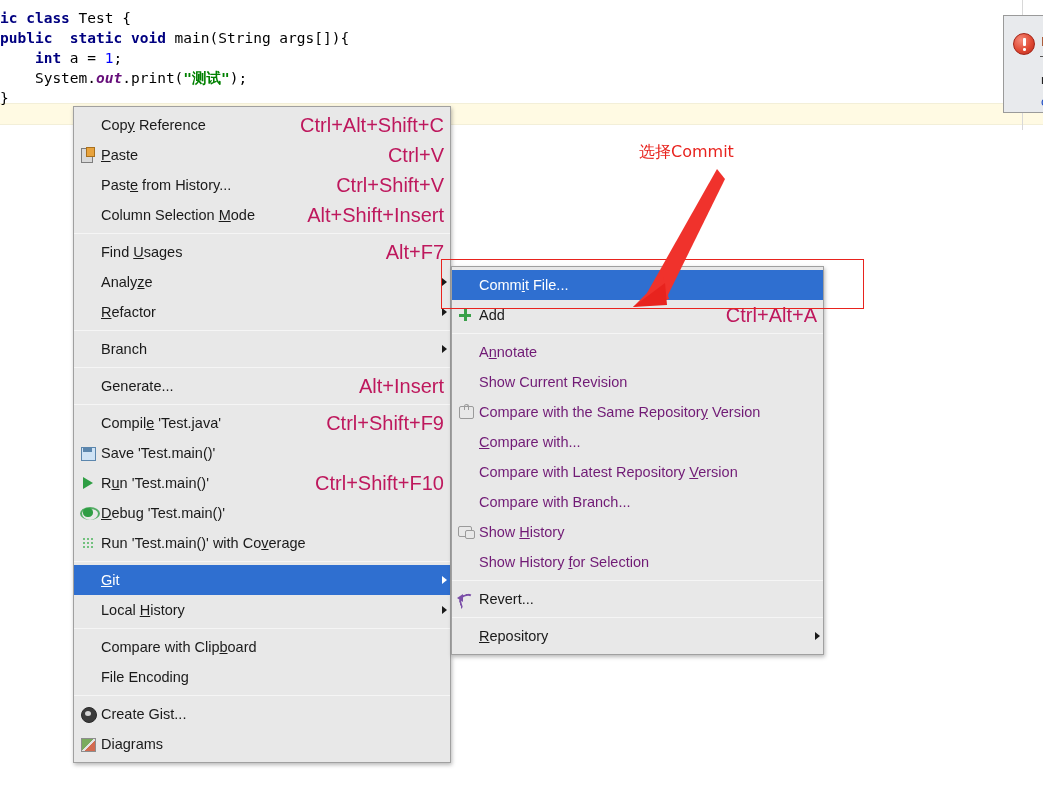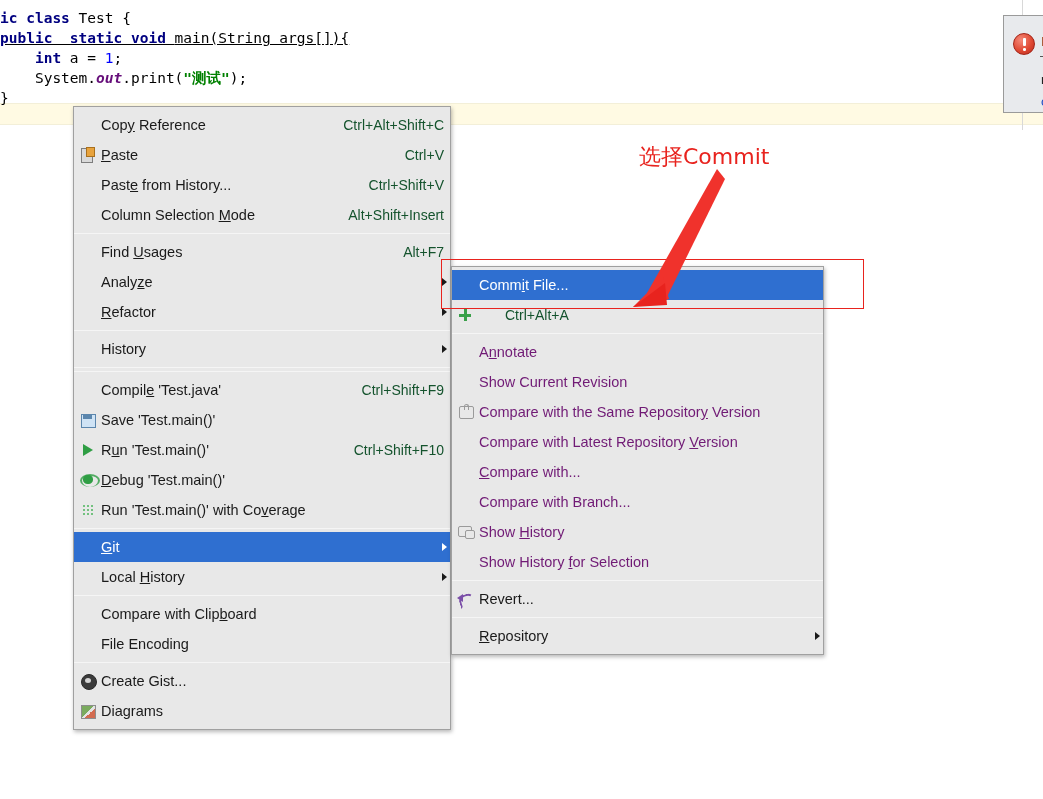--- a/index.html
+++ b/index.html
@@ -79,21 +79,21 @@
     align-items: center;
     padding: 0 6px 0 6px;
     white-space: nowrap;
     cursor: default;
   }
   .mi-icon {
     width: 20px; min-width: 20px; height: 18px;
     position: relative; margin-right: 3px;
   }
   .mi-label { flex: 1 1 auto; padding-left: 0px; }
-  .mi-shortcut { color: #14532d; padding-left: 26px; font-size: 14px; }
+  .mi-shortcut { color: #be185d; padding-left: 26px; font-size: 20px; }
   .mi-arrow {
     position: absolute; right: 3px; top: 50%; margin-top: -4px;
     width: 0; height: 0;
     border-left: 5px solid #1a1a1a;
     border-top: 4px solid transparent;
     border-bottom: 4px solid transparent;
   }
   .menu-item.selected { background: #2f6fd0; color: #ffffff; }
   .menu-item.selected .mi-arrow { border-left-color: #ffffff; }
   .menu-item.disabled { color: #701a75; }
@@ -199,39 +199,39 @@
     content: ""; position: absolute; left: 1px; top: 4px;
     width: 0; height: 0;
     border-right: 6px solid #7b4fa8;
     border-top: 4px solid transparent;
     border-bottom: 4px solid transparent;
   }
 
   
   #ann-text {
     position: absolute; left: 639px; top: 142px;
-    color: #e8231e; font-size: 22px; white-space: nowrap;
+    color: #e8231e; font-size: 16px; white-space: nowrap;
     font-family: "DejaVu Sans", sans-serif;
   }
   #ann-arrow { position: absolute; left: 625px; top: 165px; width: 110px; height: 145px; }
   #red-box {
     position: absolute; left: 441px; top: 259px; width: 423px; height: 50px;
     border: 1.5px solid #e8231e; background: transparent;
   }
 </style>
 </head>
 <body>
 
 <div id="root">
 
   <div id="editor">
     <div id="caret-row"></div>
     <div id="code-lines">
         <div class="code-line" style="top: 8px;"><span class="kw">ic class </span><span class="plain">Test {</span></div>
-        <div class="code-line" style="top: 28px; text-decoration: underline;"><span class="kw">public  static void </span><span class="plain">main(String args[]){</span></div>
+        <div class="code-line" style="top: 28px;"><span class="kw">public  static void </span><span class="plain">main(String args[]){</span></div>
         <div class="code-line" style="top: 48px;"><span class="plain">    </span><span class="kw">int </span><span class="plain">a = </span><span class="num">1</span><span class="plain">;</span></div>
         <div class="code-line" style="top: 68px;"><span class="plain">    System.</span><span class="field">out</span><span class="plain">.print(</span><span class="str">"测试"</span><span class="plain">);</span></div>
         <div class="code-line" style="top: 88px;"><span class="plain">}</span></div>
       </div>
     <div id="right-margin"></div>
   </div>
 
   <div id="inspect-panel">
     <div class="err-icon"></div>
     <div class="tl1">Ir</div>
@@ -273,24 +273,29 @@
         <span class="mi-arrow"></span>
       </div>
       <div class="menu-item">
         <span class="mi-icon"></span>
         <span class="mi-label"><span class="mnem">R</span>efactor</span>
         <span class="mi-arrow"></span>
       </div>
       <div class="menu-sep"></div>
       <div class="menu-item">
         <span class="mi-icon"></span>
-        <span class="mi-label">History</span>
-        <span class="mi-arrow"></span>
-      </div>
-      <div class="menu-sep"></div>
+        <span class="mi-label">Branch</span>
+        <span class="mi-arrow"></span>
+      </div>
+      <div class="menu-sep"></div>
+      <div class="menu-item">
+        <span class="mi-icon"></span>
+        <span class="mi-label">Generate...</span>
+        <span class="mi-shortcut">Alt+Insert</span>
+      </div>
       <div class="menu-sep"></div>
       <div class="menu-item">
         <span class="mi-icon"></span>
         <span class="mi-label">Compil<span class="mnem">e</span> 'Test.java'</span>
         <span class="mi-shortcut">Ctrl+Shift+F9</span>
       </div>
       <div class="menu-item">
         <span class="mi-icon ic-save"></span>
         <span class="mi-label">Save 'Test.main()'</span>
       </div>
@@ -338,42 +343,43 @@
       </div>
     </div>
 
   <div class="menu" id="git-menu">
       <div class="menu-item selected">
         <span class="mi-icon"></span>
         <span class="mi-label">Comm<span class="mnem">i</span>t File...</span>
       </div>
       <div class="menu-item">
         <span class="mi-icon ic-plus"></span>
+        <span class="mi-label">Add</span>
         <span class="mi-shortcut">Ctrl+Alt+A</span>
       </div>
       <div class="menu-sep"></div>
       <div class="menu-item disabled">
         <span class="mi-icon"></span>
         <span class="mi-label">A<span class="mnem">n</span>notate</span>
       </div>
       <div class="menu-item disabled">
         <span class="mi-icon"></span>
         <span class="mi-label">Show Current Revision</span>
       </div>
       <div class="menu-item disabled">
         <span class="mi-icon ic-compare"></span>
         <span class="mi-label">Compare with the Same Repositor<span class="mnem">y</span> Version</span>
       </div>
       <div class="menu-item disabled">
         <span class="mi-icon"></span>
+        <span class="mi-label"><span class="mnem">C</span>ompare with...</span>
+      </div>
+      <div class="menu-item disabled">
+        <span class="mi-icon"></span>
         <span class="mi-label">Compare with Latest Repository <span class="mnem">V</span>ersion</span>
-      </div>
-      <div class="menu-item disabled">
-        <span class="mi-icon"></span>
-        <span class="mi-label"><span class="mnem">C</span>ompare with...</span>
       </div>
       <div class="menu-item disabled">
         <span class="mi-icon"></span>
         <span class="mi-label">Compare with Branch...</span>
       </div>
       <div class="menu-item disabled">
         <span class="mi-icon ic-history"></span>
         <span class="mi-label">Show <span class="mnem">H</span>istory</span>
       </div>
       <div class="menu-item disabled">

